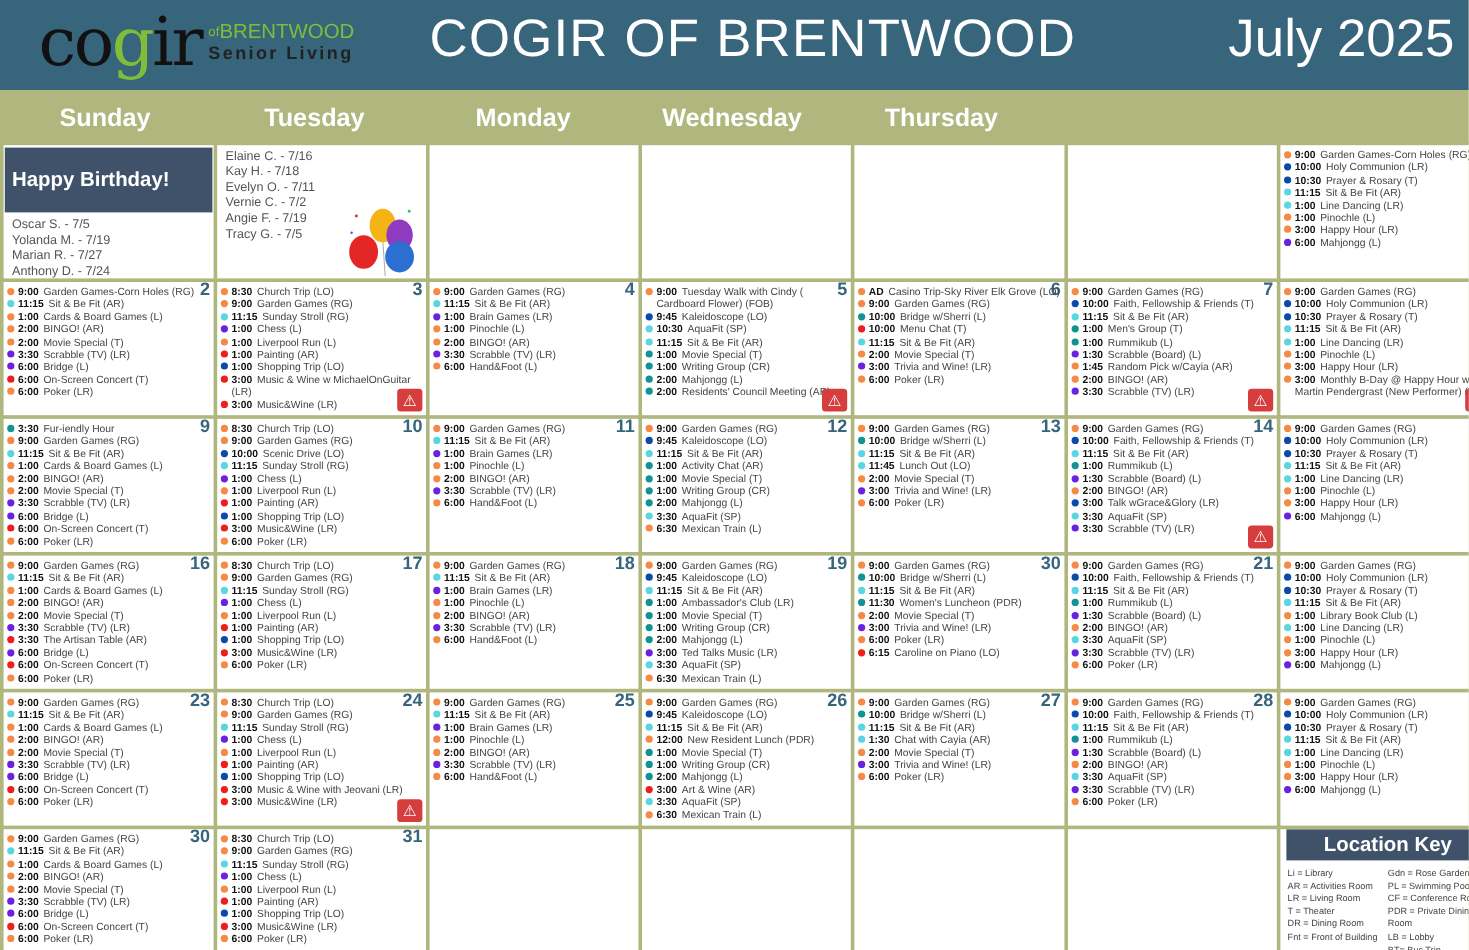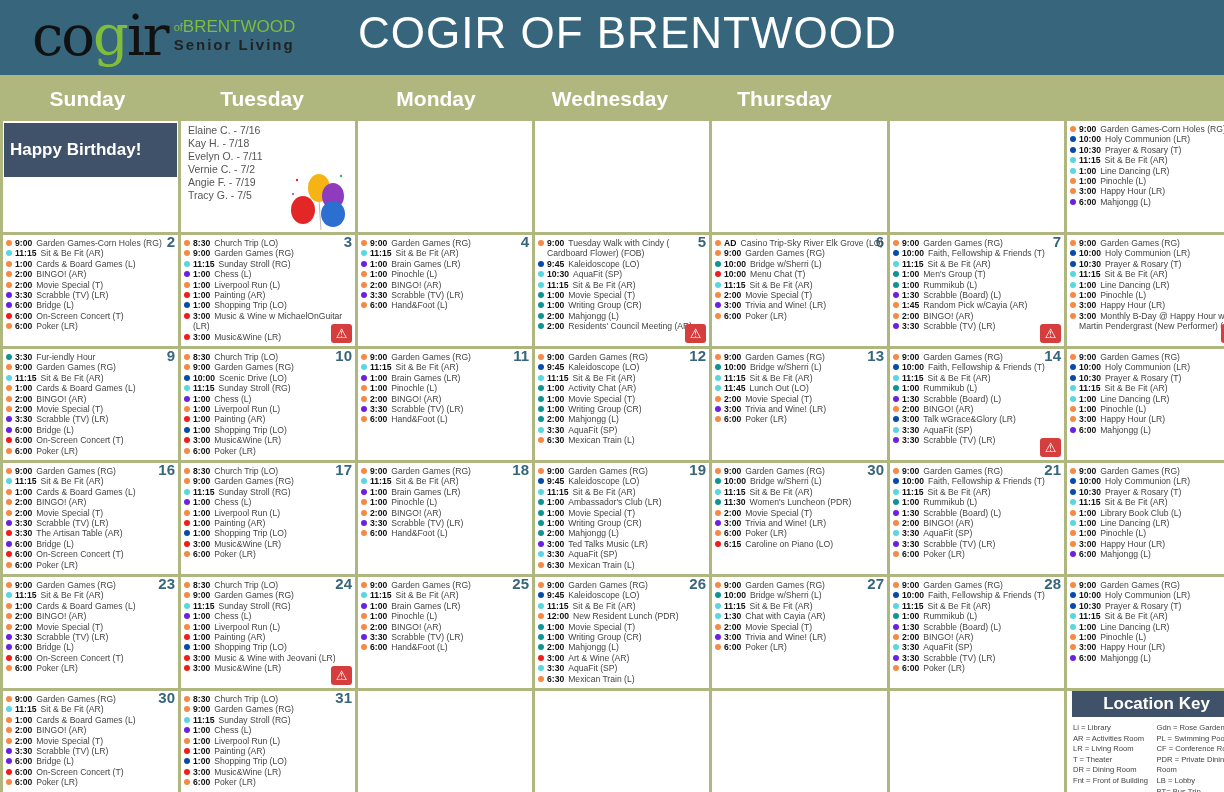--- a/index.html
+++ b/index.html
@@ -34,33 +34,43 @@
 
 <div class="header">
   <div class="logo">
     <div class="logo-word">co<span class="g">g</span>ir</div>
     <div class="logo-sub">
       <span class="of"><small>of</small><span>BRENTWOOD</span></span>
       <span class="sl">Senior Living</span>
     </div>
   </div>
   <div class="title">COGIR OF BRENTWOOD</div>
+  <div class="month">July 2025</div>
 </div>
 
 <div class="days">
   <div>Sunday</div>
   <div>Tuesday</div>
   <div>Monday</div>
   <div>Wednesday</div>
   <div>Thursday</div>
 </div>
 
 <div class="grid" id="grid">
   <div class="cell">
     <div class="bday-title">Happy Birthday!</div>
+    <div id="bday1">
+        <div class="bday">Oscar S. - 7/5</div>
+        <div class="bday">Yolanda M. - 7/19</div>
+        <div class="bday">Marian R. - 7/27</div>
+        <div class="bday">Anthony D. - 7/24</div>
+        <div class="bday">David R. - 7/29</div>
+        <div class="bday">Martha S. - 7/29</div>
+        <div class="bday">Marsha M. - 7/13</div>
+      </div>
   </div>
   <div class="cell">
     <div id="bday2">
         <div class="bday">Elaine C. - 7/16</div>
         <div class="bday">Kay H. - 7/18</div>
         <div class="bday">Evelyn O. - 7/11</div>
         <div class="bday">Vernie C. - 7/2</div>
         <div class="bday">Angie F. - 7/19</div>
         <div class="bday">Tracy G. - 7/5</div>
       </div>

